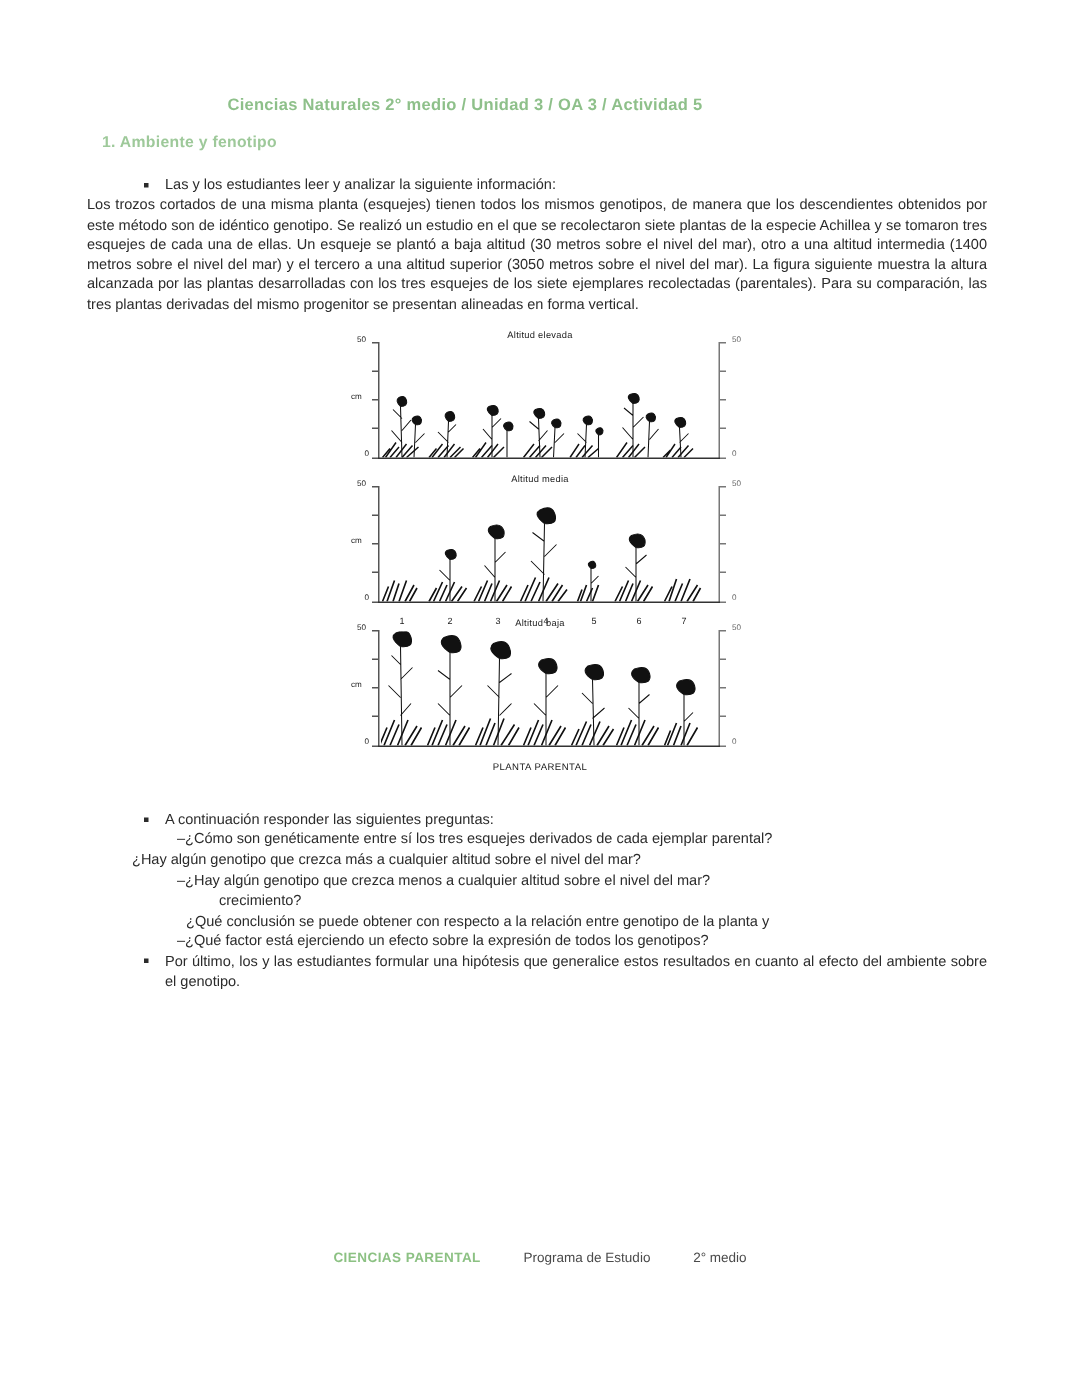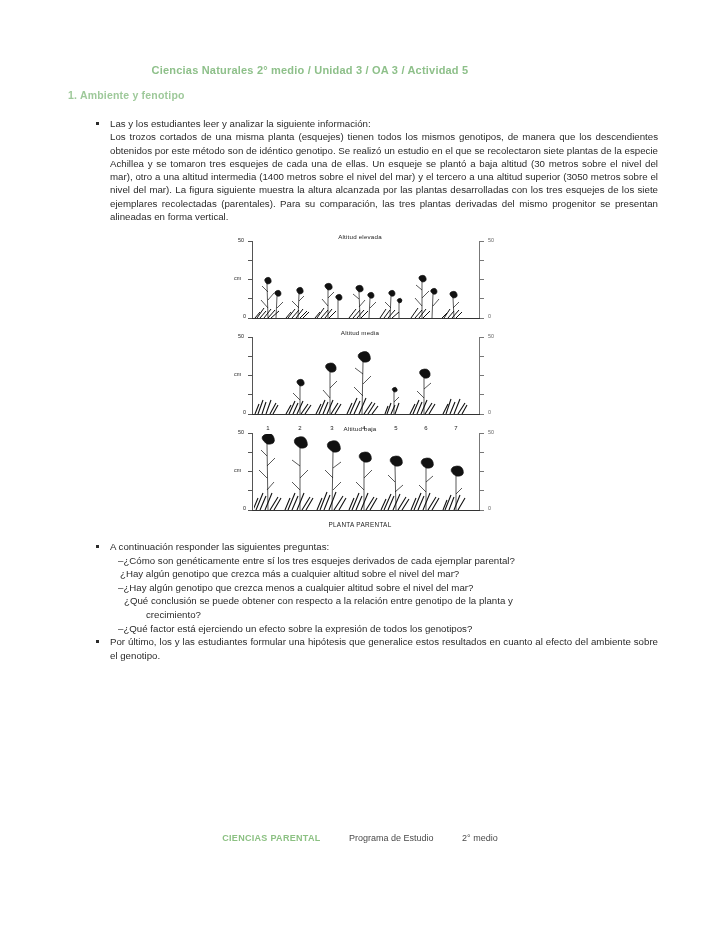--- a/index.html
+++ b/index.html
@@ -62,21 +62,21 @@
   .bullet-row .dot {
     position: absolute;
     left: 96px;
     top: 4.5px;
     width: 3px;
     height: 3px;
     background: #2b2b2b;
   }
   .para {
     margin: 0;
-    padding: 0 62px 0 110px;
+    padding: 0 62px 0 58px;
     font-size: 9.7px;
     line-height: 13.3px;
     text-align: justify;
     color: #2b2b2b;
   }
   .q-line {
     padding: 0 62px 0 118px;
     font-size: 9.7px;
     line-height: 13.6px;
     color: #2b2b2b;
@@ -426,30 +426,30 @@
           <span class="xnum" style="left:110px">4</span>
           <span class="xnum" style="left:142px">5</span>
           <span class="xnum" style="left:172px">6</span>
           <span class="xnum" style="left:202px">7</span>
         </div>
       </div>
 
       <div class="xaxis-caption">PLANTA PARENTAL</div>
     </div>
 
-    <div class="bullet-row" style="margin-top:12px">
+    <div class="bullet-row" style="margin-top:25px">
       <span class="dot"></span>
       <span>A continuación responder las siguientes preguntas:</span>
     </div>
 
     <div class="q-line">–¿Cómo son genéticamente entre sí los tres esquejes derivados de cada ejemplar parental?</div>
-    <div class="q-line q-cont" style="padding-left:120px">¿Hay algún genotipo que crezca más a cualquier altitud sobre el nivel del mar?</div>
+    <div class="q-line q-cont" style="padding-left:88px">¿Hay algún genotipo que crezca más a cualquier altitud sobre el nivel del mar?</div>
     <div class="q-line">–¿Hay algún genotipo que crezca menos a cualquier altitud sobre el nivel del mar?</div>
+    <div class="q-line q-cont">crecimiento?</div>
     <div class="q-line indent2">¿Qué conclusión se puede obtener con respecto a la relación entre genotipo de la planta y</div>
-    <div class="q-line q-cont">crecimiento?</div>
     <div class="q-line">–¿Qué factor está ejerciendo un efecto sobre la expresión de todos los genotipos?</div>
 
     <div class="bullet-row tail">
       <span class="dot"></span>
       <span>Por último, los y las estudiantes formular una hipótesis que generalice estos resultados en cuanto al efecto del ambiente sobre el genotipo.</span>
     </div>
 
   </div>
 
   <div class="footer">

